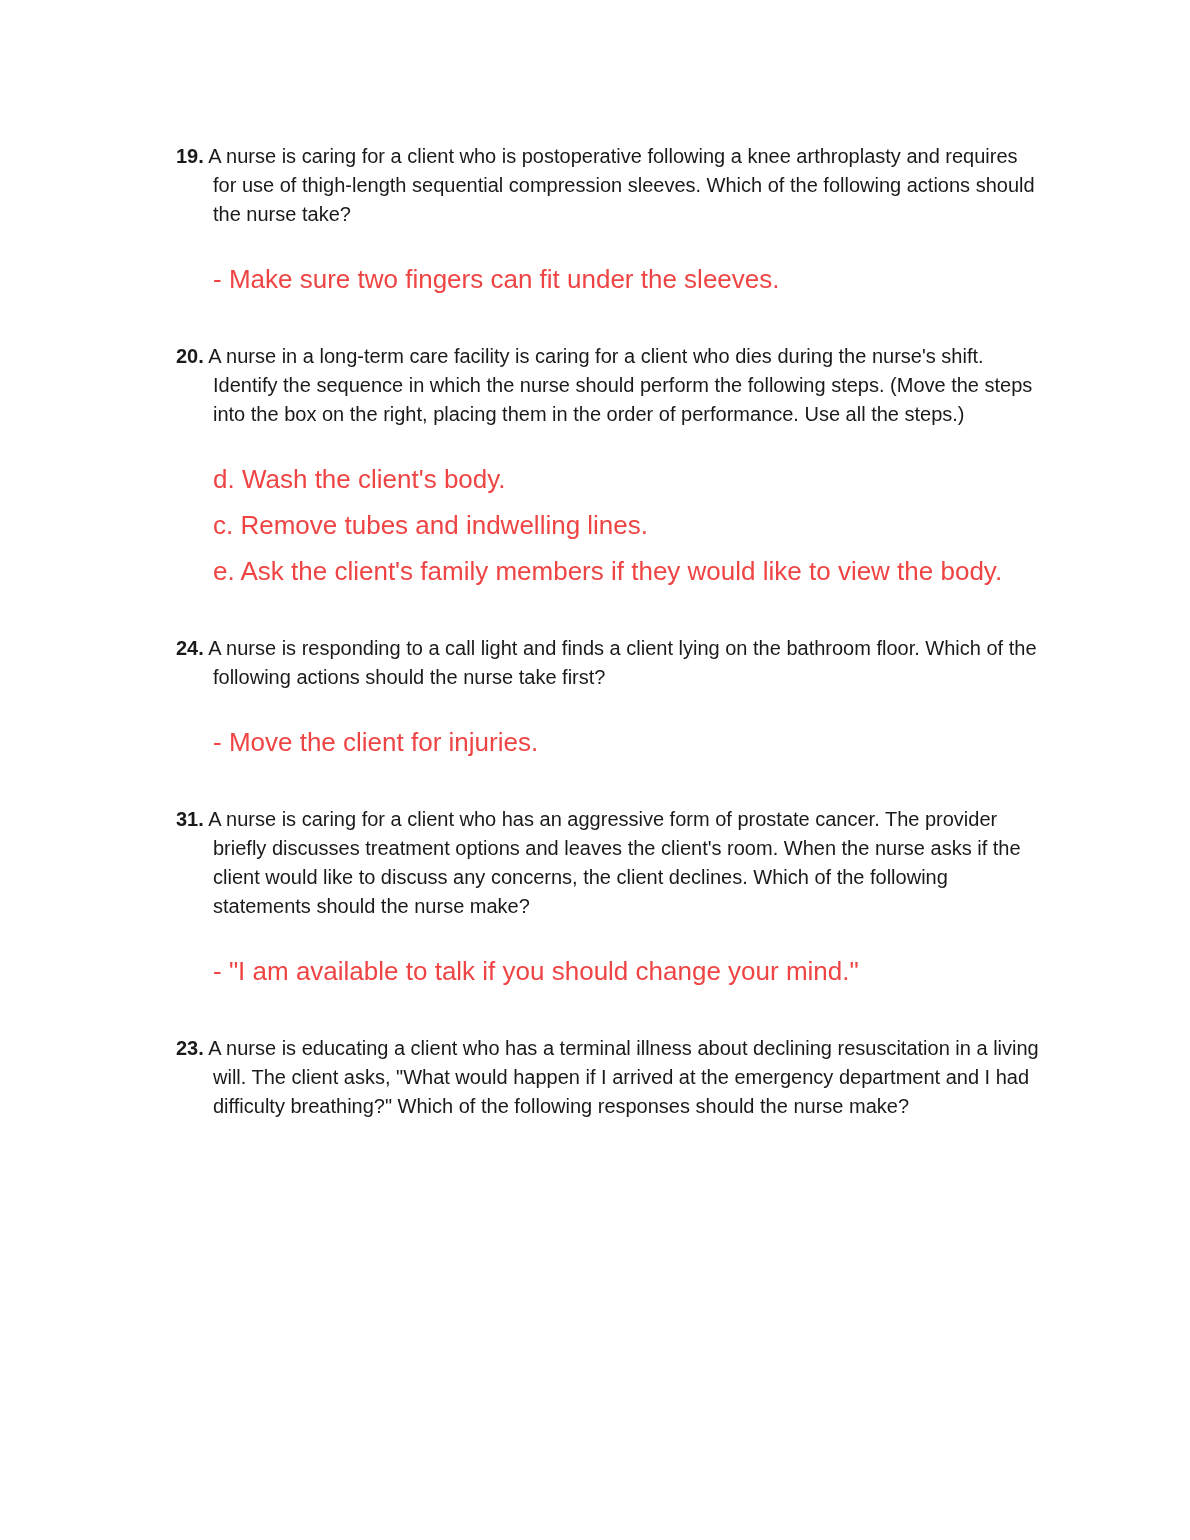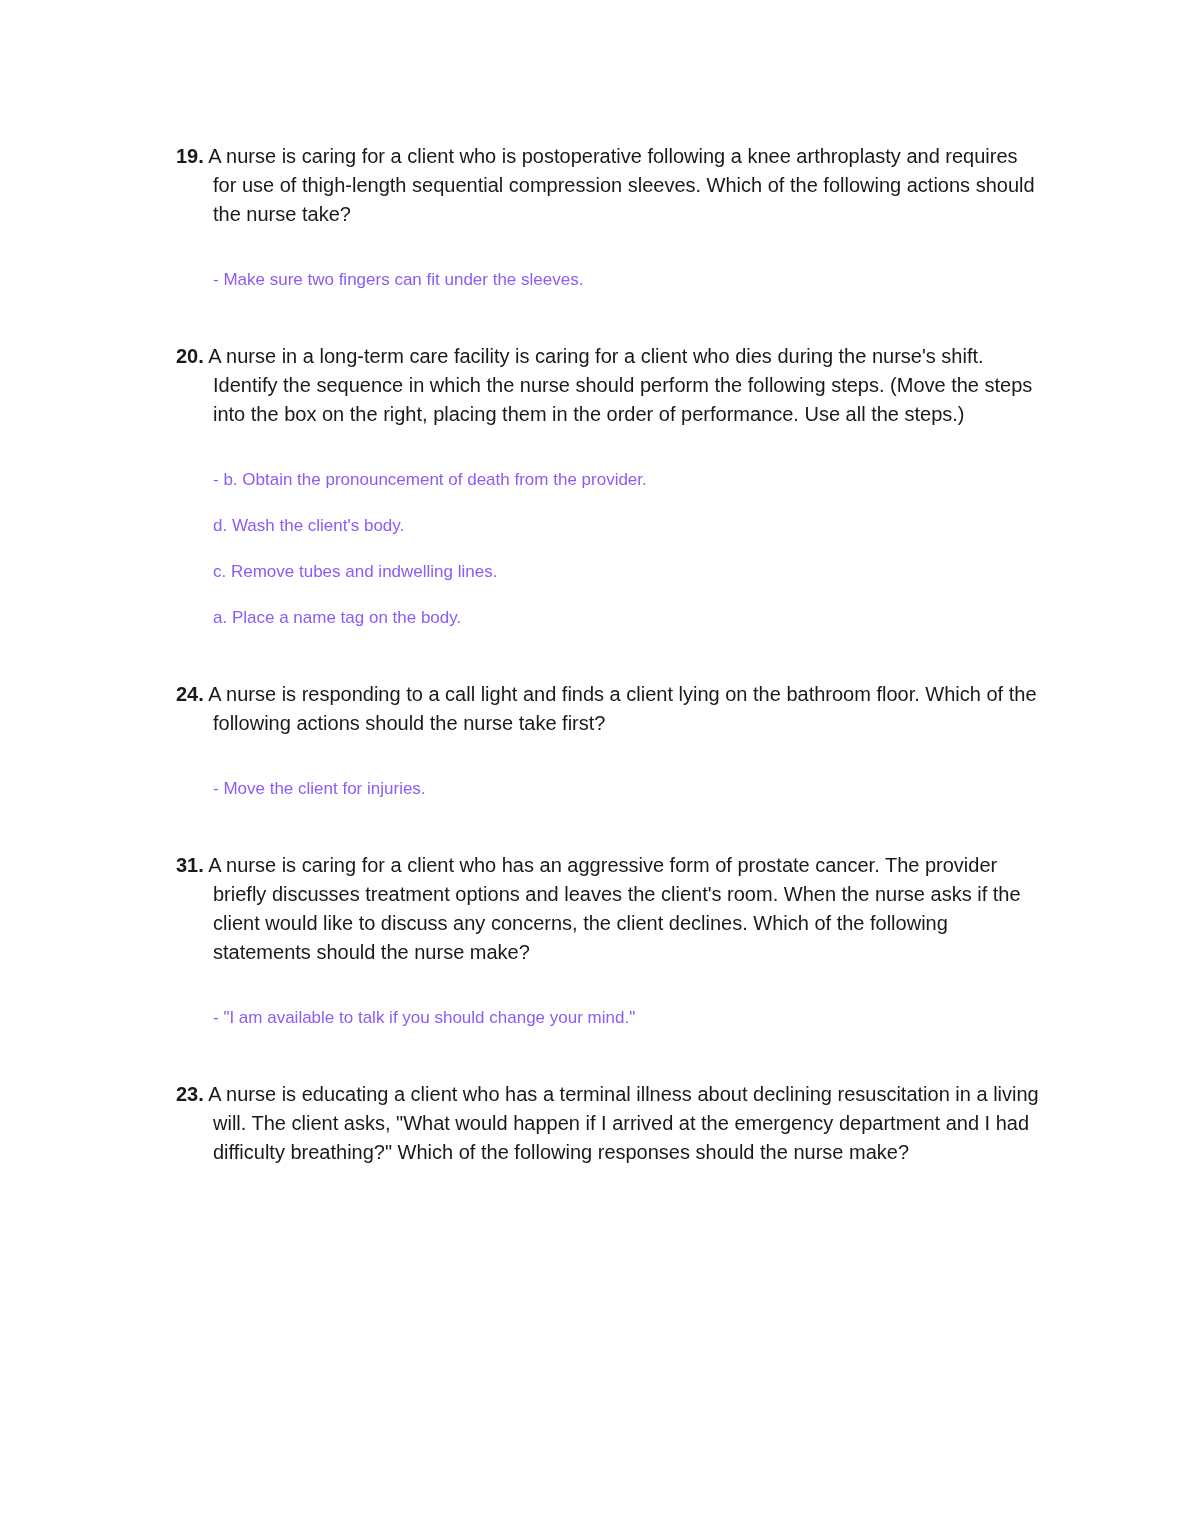--- a/index.html
+++ b/index.html
@@ -28,46 +28,45 @@
     line-height: 29px;
     margin: 0 0 36px 0;
     padding-left: 37px;
     text-indent: -37px;
     color: #1a1a1a;
   }
   .q-num {
     font-weight: bold;
   }
   .answer {
-    font-size: 17px;
+    font-size: 26px;
     line-height: 29px;
     margin: 0 0 17px 0;
     padding-left: 37px;
-    color: #8b5cf6;
+    color: #ef4444;
   }
   .question:last-child {
     margin-bottom: 0;
   }
 </style>
 </head>
 <body>
 
 <div class="page">
 
   <div class="question">
     <p class="q-text"><span class="q-num">19.</span> <span>A nurse is caring for a client who is postoperative following a knee arthroplasty and requires for use of thigh-length sequential compression sleeves. Which of the following actions should the nurse take?</span></p>
     <p class="answer">- Make sure two fingers can fit under the sleeves.</p>
   </div>
 
   <div class="question">
     <p class="q-text"><span class="q-num">20.</span> <span>A nurse in a long-term care facility is caring for a client who dies during the nurse's shift. Identify the sequence in which the nurse should perform the following steps. (Move the steps into the box on the right, placing them in the order of performance. Use all the steps.)</span></p>
-    <p class="answer">- b. Obtain the pronouncement of death from the provider.</p>
     <p class="answer">d. Wash the client's body.</p>
     <p class="answer">c. Remove tubes and indwelling lines.</p>
-    <p class="answer">a. Place a name tag on the body.</p>
+    <p class="answer">e. Ask the client's family members if they would like to view the body.</p>
   </div>
 
   <div class="question">
     <p class="q-text"><span class="q-num">24.</span> <span>A nurse is responding to a call light and finds a client lying on the bathroom floor. Which of the following actions should the nurse take first?</span></p>
     <p class="answer">- Move the client for injuries.</p>
   </div>
 
   <div class="question">
     <p class="q-text"><span class="q-num">31.</span> <span>A nurse is caring for a client who has an aggressive form of prostate cancer. The provider briefly discusses treatment options and leaves the client's room. When the nurse asks if the client would like to discuss any concerns, the client declines. Which of the following statements should the nurse make?</span></p>
     <p class="answer">- "I am available to talk if you should change your mind."</p>

